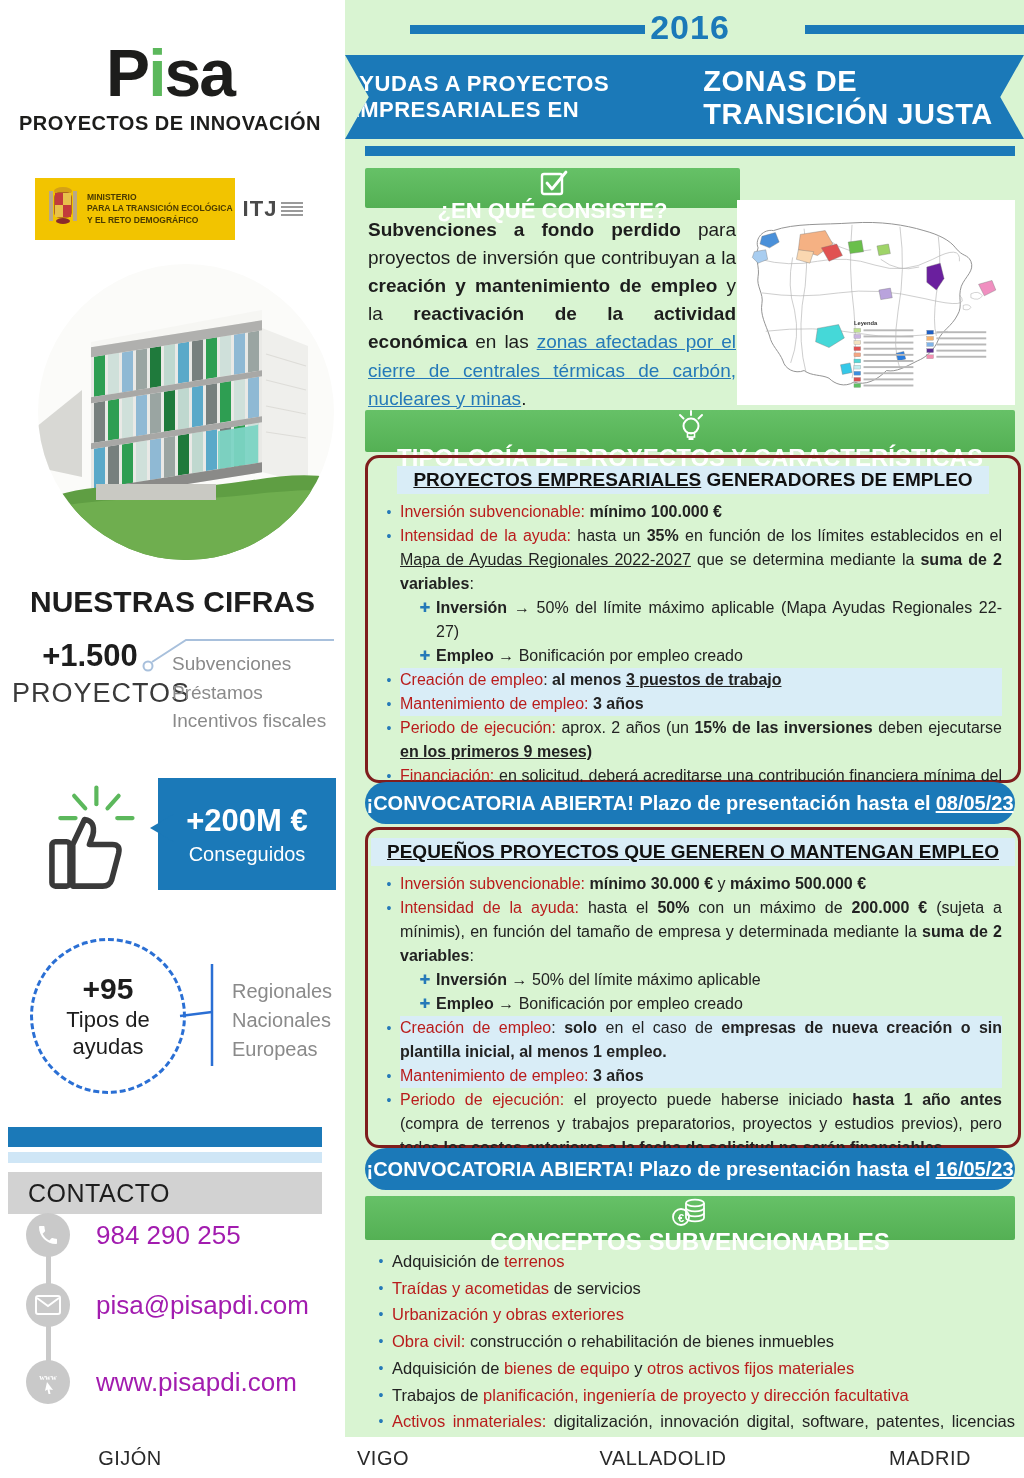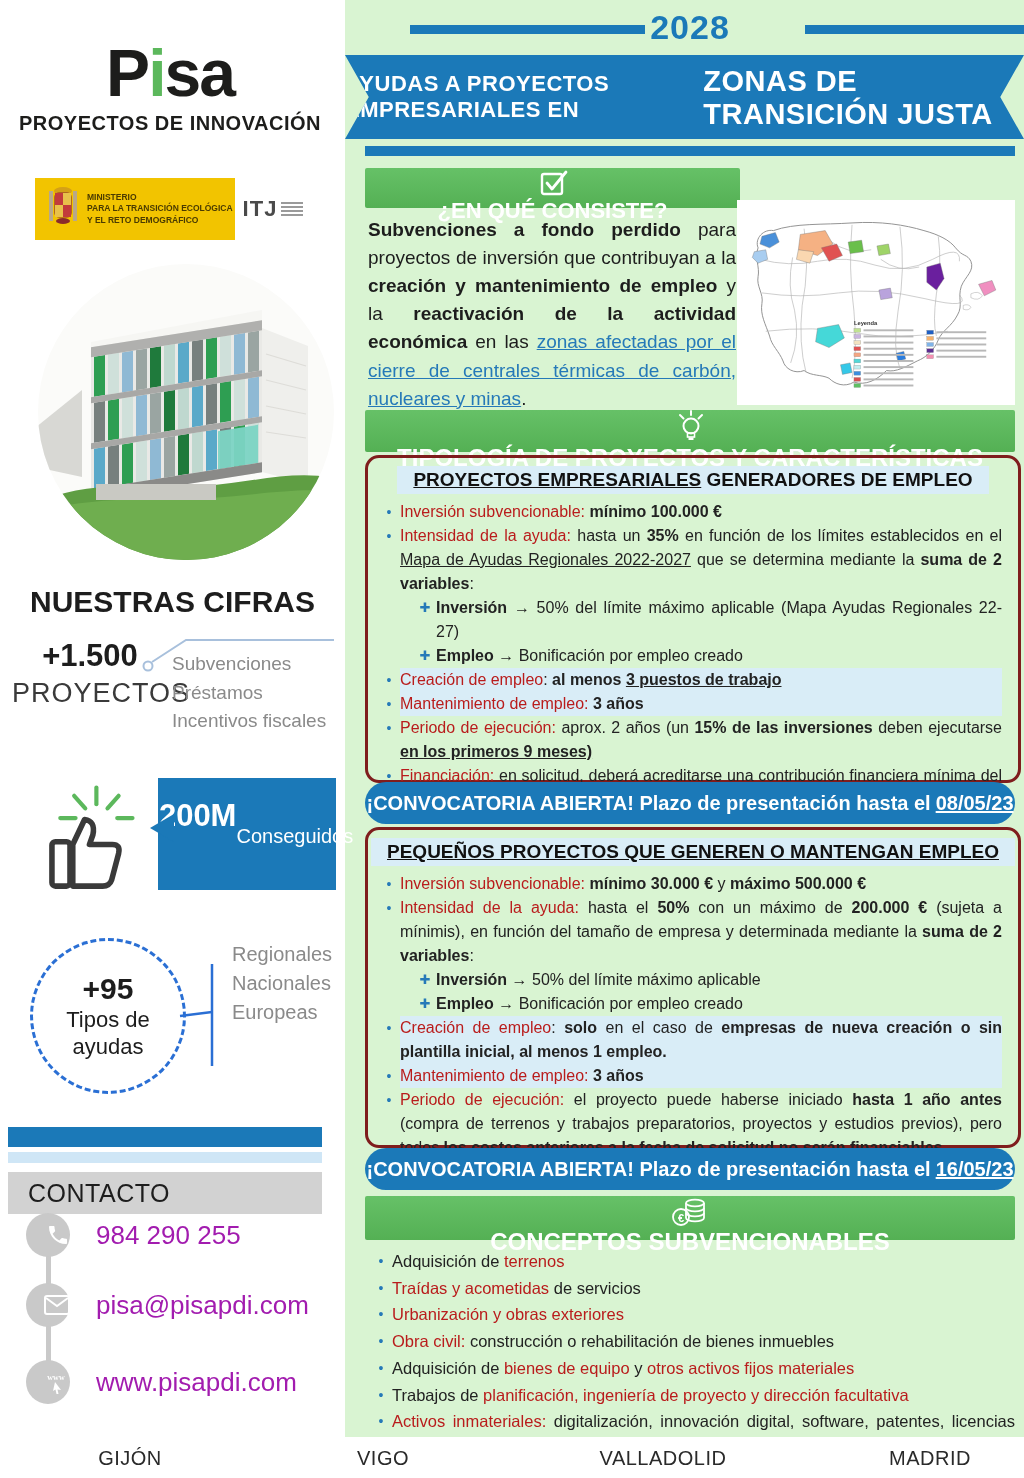--- a/index.html
+++ b/index.html
@@ -81,56 +81,56 @@
 
   .cifras-title{position:absolute;left:0;top:585px;width:345px;text-align:center;font-size:30px;font-weight:bold;color:#1d1d1d;}
 
   .stat1-value{position:absolute;left:30px;top:638px;width:120px;text-align:center;font-size:31px;font-weight:bold;color:#1d1d1d;}
   .stat1-label{position:absolute;left:12px;top:678px;width:155px;text-align:center;font-size:27px;color:#3a3a3a;letter-spacing:1px;}
   .stat1-items{position:absolute;left:172px;top:650px;font-size:19px;color:#8a8a8a;line-height:1.5;}
   .stat1-conn{position:absolute;left:138px;top:628px;width:200px;height:50px;}
 
   .thumb-wrap{position:absolute;left:35px;top:775px;width:120px;height:125px;}
   .bubble{position:absolute;left:158px;top:778px;width:178px;height:112px;background:#1b79b8;color:#fff;
-    display:flex;flex-direction:row;justify-content:center;align-items:center;}
+    display:flex;flex-direction:column;justify-content:center;align-items:center;}
   .bubble:before{content:"";position:absolute;left:-22px;top:50px;border:14px solid transparent;border-right:24px solid #1b79b8;margin-top:-14px;}
   .bubble .bv{font-size:31px;font-weight:bold;}
   .bubble .bl{font-size:20px;margin-top:4px;}
 
   .aid-circle{position:absolute;left:30px;top:938px;width:150px;height:150px;border:3px dashed #2a6fd4;border-radius:50%;
     display:flex;flex-direction:column;align-items:center;justify-content:center;color:#1d1d1d;}
   .aid-circle .av{font-size:30px;font-weight:bold;}
   .aid-circle .al{font-size:22px;line-height:1.25;}
   .aid-bracket{position:absolute;left:178px;top:960px;width:60px;height:110px;}
-  .aid-items{position:absolute;left:232px;top:940px;font-size:20px;color:#8a8a8a;line-height:1.45;}
+  .aid-items{position:absolute;left:232px;top:977px;font-size:20px;color:#8a8a8a;line-height:1.45;}
 
   .divider-blue{position:absolute;left:8px;top:1127px;width:314px;height:20px;background:#1b79b8;}
   .divider-light{position:absolute;left:8px;top:1152px;width:314px;height:11px;background:#cfe6f6;}
   .contact-bar{position:absolute;left:8px;top:1172px;width:314px;height:42px;background:#d2d2d2;
     display:flex;align-items:center;font-size:25px;color:#1d1d1d;padding-left:20px;box-sizing:border-box;letter-spacing:.5px;}
   .contact-line{position:absolute;left:46px;top:1235px;width:5px;height:148px;background:#c9c9c9;}
   .contact-item{position:absolute;left:26px;display:flex;align-items:center;}
   .ci-phone{top:1213px;} .ci-mail{top:1283px;} .ci-web{top:1360px;}
-  .contact-icon{width:44px;height:44px;border-radius:50%;background:#c9c9c9;display:flex;align-items:center;justify-content:flex-end;flex:none;font-family:Liberation Serif, serif;}
+  .contact-icon{width:44px;height:44px;border-radius:50%;background:#c9c9c9;display:flex;align-items:center;justify-content:center;flex:none;font-family:Liberation Serif, serif;}
   .contact-value{font-size:26px;color:#a21caf;margin-left:26px;}
 
   .footer{position:absolute;left:0;top:1437px;width:1024px;height:41px;background:#ffffff;}
   .footer .city{position:absolute;top:10px;transform:translateX(-50%);font-size:20px;color:#2a2a2a;letter-spacing:.5px;}
 </style>
 </head>
 <body>
 
 <div id="app">
 
   <div class="green-col"></div>
 
   <div class="year-row">
     <div class="year-line l"></div>
     <div class="year-line r"></div>
-    <div class="year-text">2028</div>
+    <div class="year-text">2016</div>
   </div>
 
   <div class="ribbon">
     <div class="l1">AYUDAS A PROYECTOS EMPRESARIALES EN</div>
     <div class="l2">ZONAS DE TRANSICIÓN JUSTA</div>
   </div>
   <div class="ribbon-underline"></div>
 
   <div class="green-bar gb-consiste">
     <span class="gb-icon">

